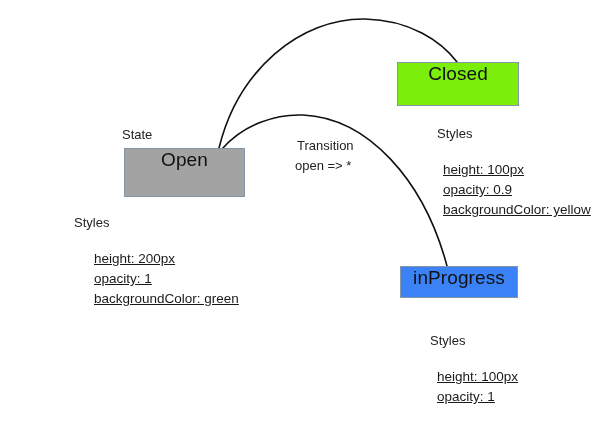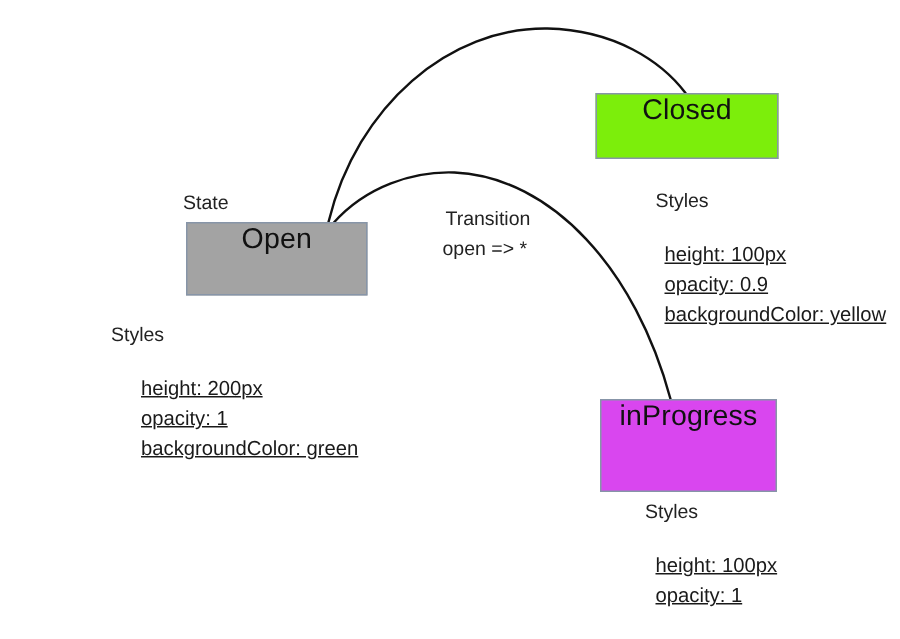--- a/index.html
+++ b/index.html
@@ -45,22 +45,22 @@
     left: 397px;
     top: 62px;
     width: 122px;
     height: 44px;
     background: #7cee0b;
   }
   .node-inprogress {
     left: 400px;
     top: 266px;
     width: 118px;
-    height: 62px;
-    background: #d946ef;
+    height: 32px;
+    background: #3b82f6;
   }
   .caption {
     position: absolute;
     font-size: 13px;
     color: #222222;
     white-space: nowrap;
   }
   .styles-head {
     position: absolute;
     font-size: 13px;

